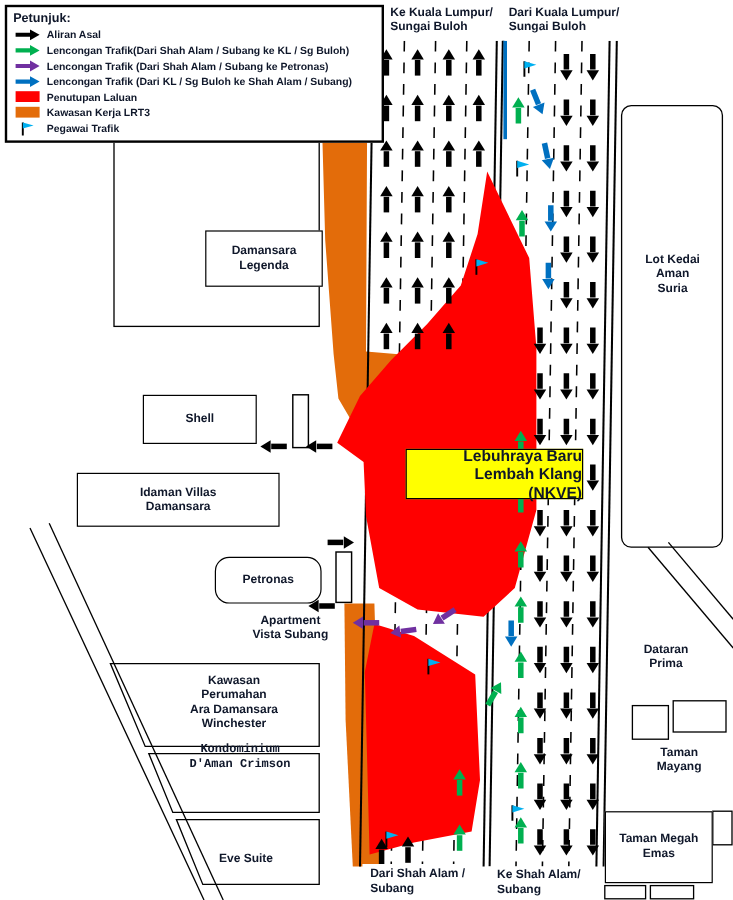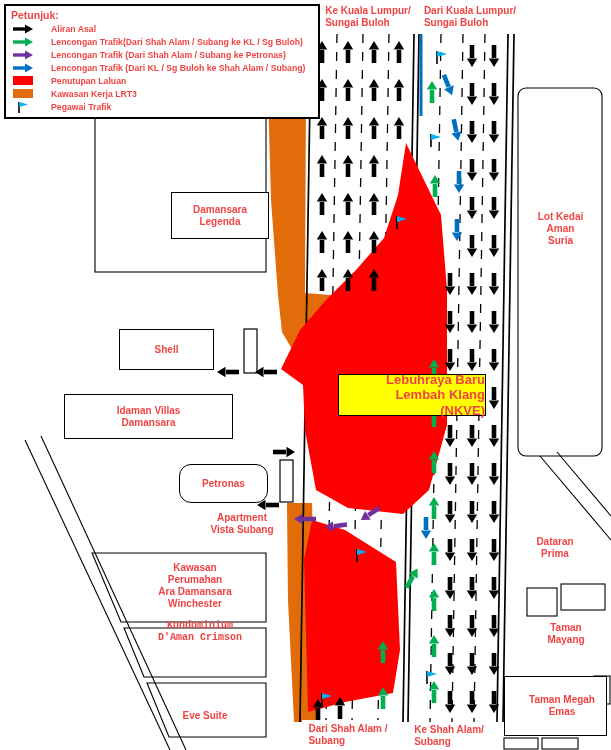--- a/index.html
+++ b/index.html
@@ -1,44 +1,44 @@
 <!DOCTYPE html>
 <html><head>
 <meta charset="utf-8">
 <style>
   html,body{margin:0;padding:0;background:#888;}
   .stage{position:relative;width:611px;height:750px;background:#fff;overflow:hidden;
-         font-family:"Liberation Sans",sans-serif;color:#ef4444;margin:0 auto;}
+         font-family:"Liberation Sans",sans-serif;color:#0f172a;margin:0 auto;}
   .stage svg#map-svg{position:absolute;left:0;top:0;}
 
   
   .legend{position:absolute;left:4px;top:4px;width:302px;background:#fff;border:2px solid #000;
           padding:3px 5px 4px;font-weight:bold;z-index:5;}
   .legend-title{font-size:10.5px;margin-bottom:1px;}
-  .legend-row{display:flex;align-items:center;gap:16px;height:13px;}
+  .legend-row{display:flex;align-items:center;gap:4px;height:13px;}
   .licon{flex:0 0 24px;width:24px;display:flex;justify-content:center;align-items:center;}
   .ltext{font-size:8.7px;white-space:nowrap;}
   .lbox{display:inline-block;width:20px;height:9px;background:currentColor;}
 
   
   .place{position:absolute;display:flex;align-items:center;justify-content:center;text-align:center;
          font-size:10px;font-weight:bold;line-height:1.18;white-space:pre-line;z-index:4;}
   .boxed{background:#fff;border:1.5px solid #000;}
   .p-damansara{left:171px;top:192px;width:96px;height:45px;}
   .p-shell{left:119px;top:329px;width:93px;height:39px;}
   .p-idaman{left:64px;top:394px;width:167px;height:43px;}
   .p-petronas{left:179px;top:464px;width:87px;height:37px;border-radius:12px;}
   .p-vista{left:190px;top:505px;width:104px;height:38px;}
   .p-kawasan{left:126px;top:554px;width:138px;height:64px;}
   .p-kondo{left:136px;top:611px;width:128px;height:42px;font-family:Liberation Mono, monospace;}
   .p-eve{left:150px;top:700px;width:110px;height:32px;}
   .p-lotkedai{left:522px;top:196px;width:77px;height:66px;}
   .p-dataran{left:510px;top:528px;width:90px;height:40px;}
   .p-mayang{left:524px;top:614px;width:84px;height:40px;}
-  .p-megah{left:504px;top:676px;width:88px;height:58px;padding-left:13px;}
+  .p-megah{left:504px;top:676px;width:88px;height:58px;}
   .p-nkve{left:338px;top:374px;width:146px;height:40px;background:#ffff00;border:1.5px solid #000;font-size:13px;text-align:right;}
 
   .roadlab{position:absolute;display:flex;align-items:center;justify-content:center;text-align:left;
            font-size:10px;font-weight:bold;line-height:1.2;background:#fff;white-space:pre-line;z-index:4;}
   .rl-topleft{left:318px;top:0;width:100px;height:34px;}
   .rl-topright{left:421px;top:0;width:98px;height:34px;}
   .rl-botleft{left:302px;top:720px;width:92px;height:30px;}
   .rl-botright{left:405px;top:722px;width:88px;height:28px;}
 </style>
 </head>

